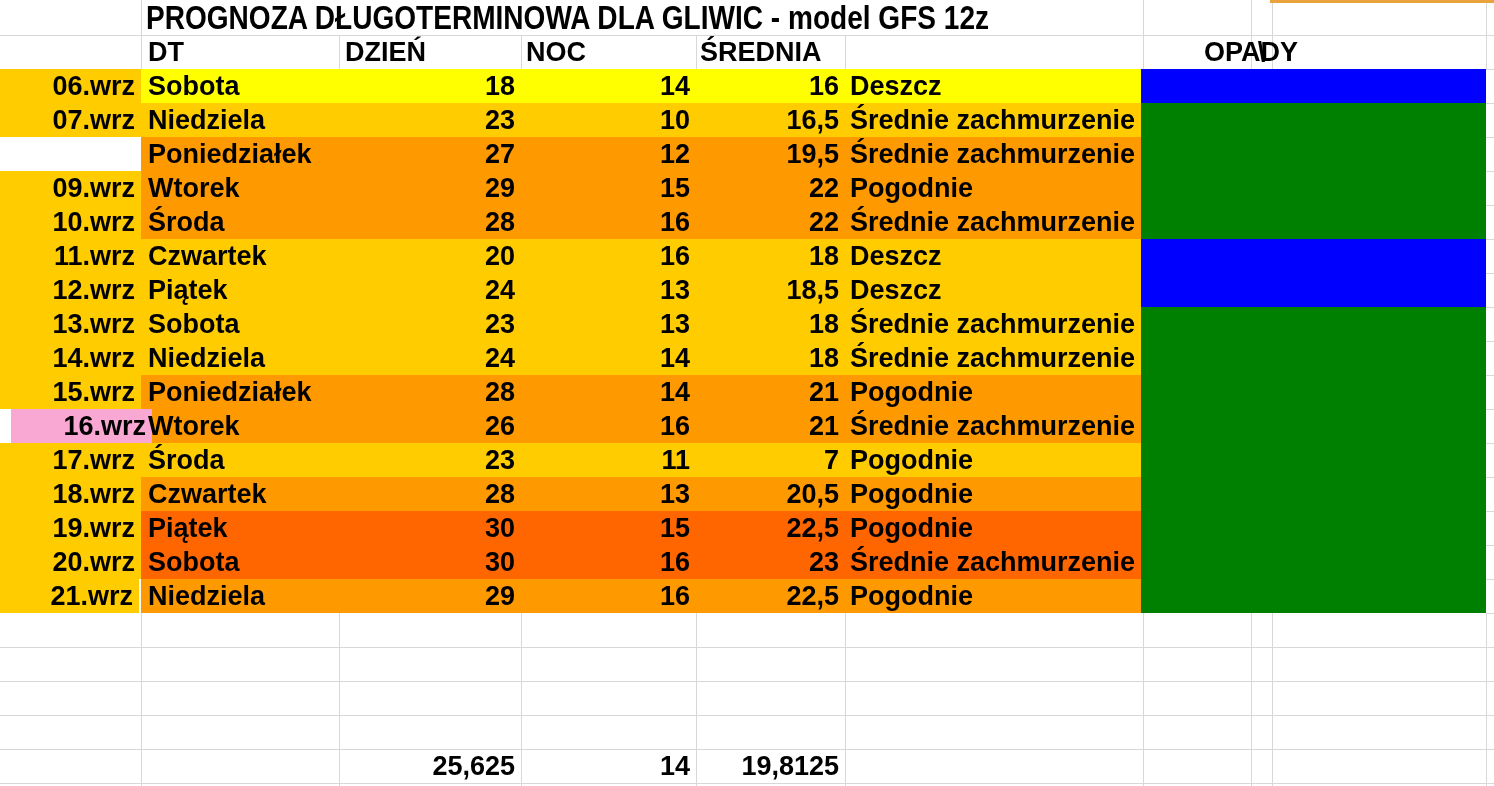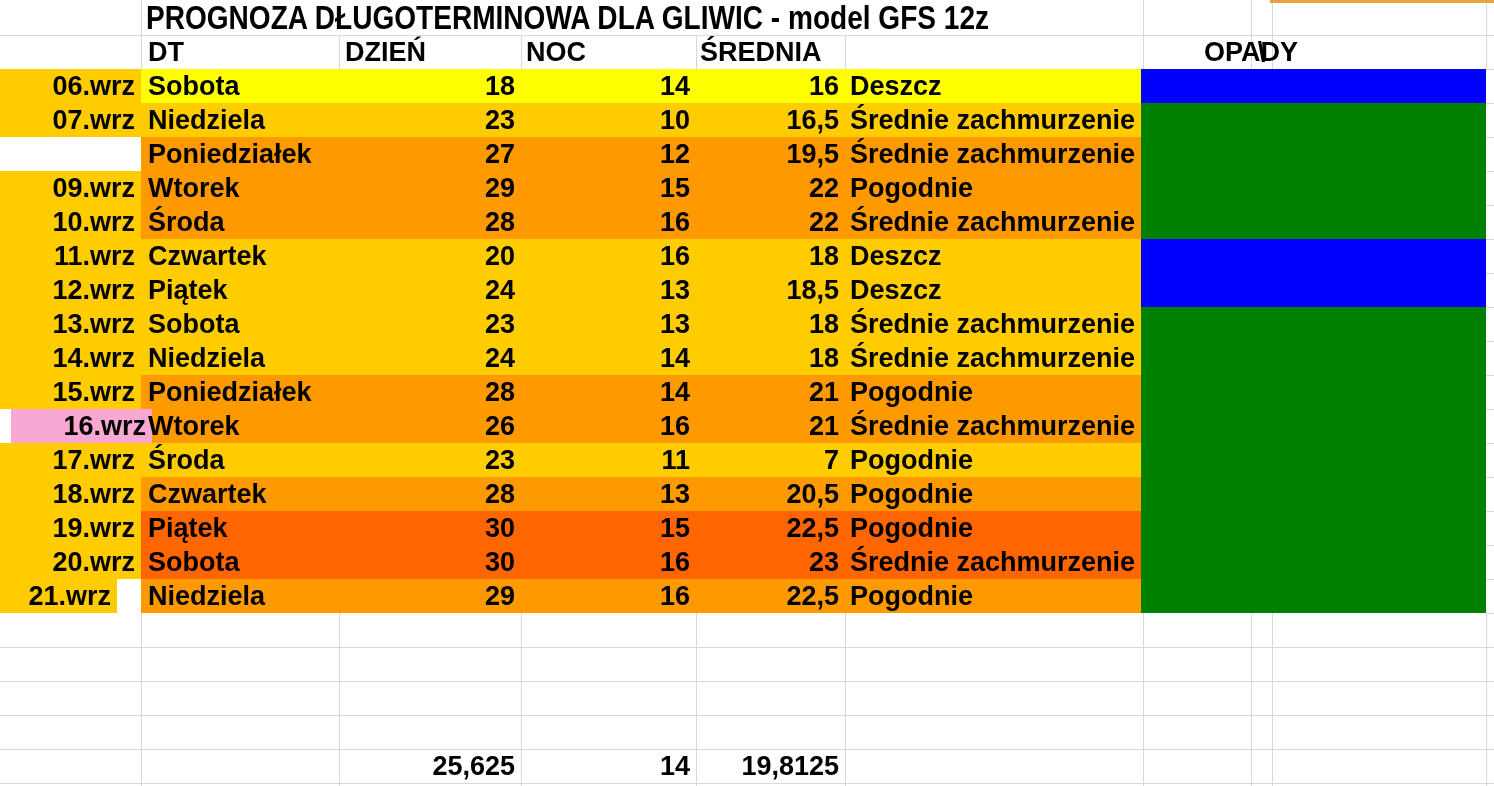--- a/index.html
+++ b/index.html
@@ -251,21 +251,21 @@
         <div class="cell num" style="left: 0px; top: 545px; width: 141px; height: 34px; background: rgb(255, 204, 0);">20.wrz</div>
         <div class="cell txt" style="left: 141px; top: 545px; width: 198px; height: 34px;">Sobota</div>
         <div class="cell num" style="left: 339px; top: 545px; width: 182px; height: 34px;">30</div>
         <div class="cell num" style="left: 521px; top: 545px; width: 175px; height: 34px;">16</div>
         <div class="cell num" style="left: 696px; top: 545px; width: 149px; height: 34px;">23</div>
         <div class="cell txt" style="left: 845px; top: 545px; width: 296px; height: 34px; padding-left: 5px;">Średnie zachmurzenie</div>
         <div class="fill" style="left: 1141px; top: 545px; width: 345px; height: 34px; background: rgb(0, 128, 0);"></div>
       </div>
       <div>
         <div class="fill" style="left: 141px; top: 579px; width: 1000px; height: 34px; background: rgb(255, 153, 0);"></div>
-        <div class="cell num" style="left: 0px; top: 579px; width: 117px; height: 34px; background: rgb(255, 204, 0);">21.wrz</div>
+        <div class="cell num" style="left: 0px; top: 579px; width: 139px; height: 34px; background: rgb(255, 204, 0);">21.wrz</div>
         <div class="cell txt" style="left: 141px; top: 579px; width: 198px; height: 34px;">Niedziela</div>
         <div class="cell num" style="left: 339px; top: 579px; width: 182px; height: 34px;">29</div>
         <div class="cell num" style="left: 521px; top: 579px; width: 175px; height: 34px;">16</div>
         <div class="cell num" style="left: 696px; top: 579px; width: 149px; height: 34px;">22,5</div>
         <div class="cell txt" style="left: 845px; top: 579px; width: 296px; height: 34px; padding-left: 5px;">Pogodnie</div>
         <div class="fill" style="left: 1141px; top: 579px; width: 345px; height: 34px; background: rgb(0, 128, 0);"></div>
       </div>
     </div>
 
   <div class="cell num" style="left:339px; top:749px; width:182px; height:34px;">25,625</div>

